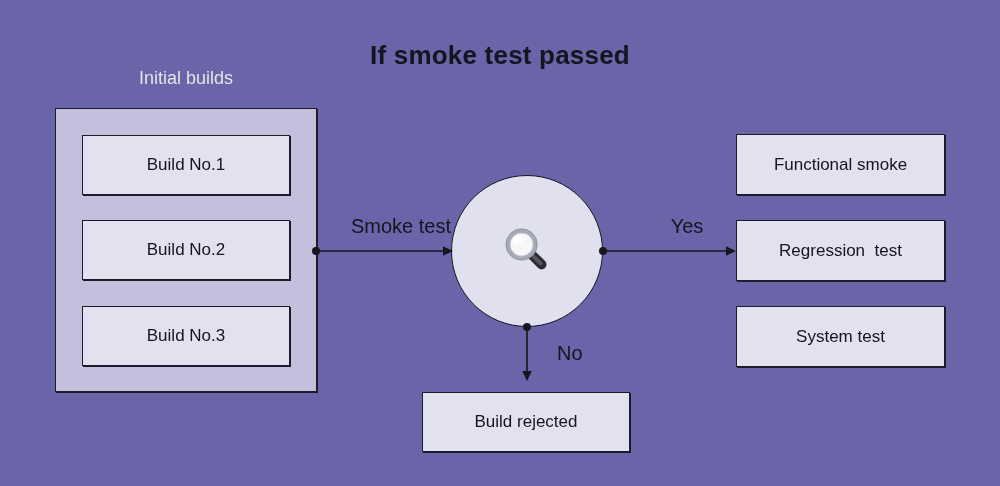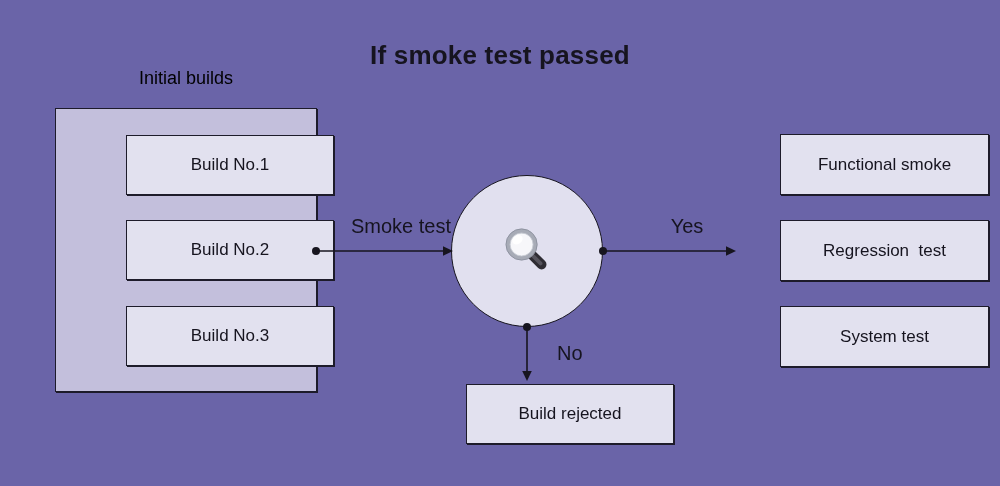--- a/index.html
+++ b/index.html
@@ -23,21 +23,21 @@
     color: #16141f;
     letter-spacing: 0.2px;
   }
 
   .group-label {
     position: absolute;
     left: 55px; top: 68px;
     width: 262px;
     text-align: center;
     font-size: 18px;
-    color: #000000;
+    color: #e5e5e5;
   }
 
   .builds-container {
     position: absolute;
     left: 55px; top: 108px;
     width: 262px; height: 284px;
     background: #C3BFDC;
     border: 1px solid #1d1b2a;
     box-shadow: 1px 1px 0 #1d1b2a;
     box-sizing: border-box;
@@ -48,21 +48,20 @@
     background: #E2E1EF;
     border: 1px solid #1d1b2a;
     box-shadow: 1px 1px 0 #1d1b2a;
     box-sizing: border-box;
     display: flex;
     align-items: center;
     justify-content: center;
     font-size: 17px;
     color: #16141f;
     white-space: pre;
-    margin-left: 44px;
   }
 
   .build-node   { left: 82px;  width: 208px; height: 60px; }
   .outcome-node { left: 736px; width: 209px; height: 61px; }
 
   .decision-circle {
     position: absolute;
     left: 451px; top: 175px;
     width: 152px; height: 152px;
     border-radius: 50%;
@@ -136,15 +135,15 @@
   </svg>
 
   <div class="edge-label centered smoke-label">Smoke test</div>
   <div class="edge-label centered yes-label">Yes</div>
   <div class="edge-label no-label">No</div>
 
   <div class="node outcome-node" style="top:134px">Functional smoke</div>
   <div class="node outcome-node" style="top:306px">System test</div>
   <div class="node outcome-node" style="top:220px">Regression  test</div>
 
-  <div class="node" style="left:422px; top:384px; width:208px; height:60px">Build rejected</div>
+  <div class="node" style="left:422px; top:392px; width:208px; height:60px">Build rejected</div>
 
 </div>
 
 </body></html>

